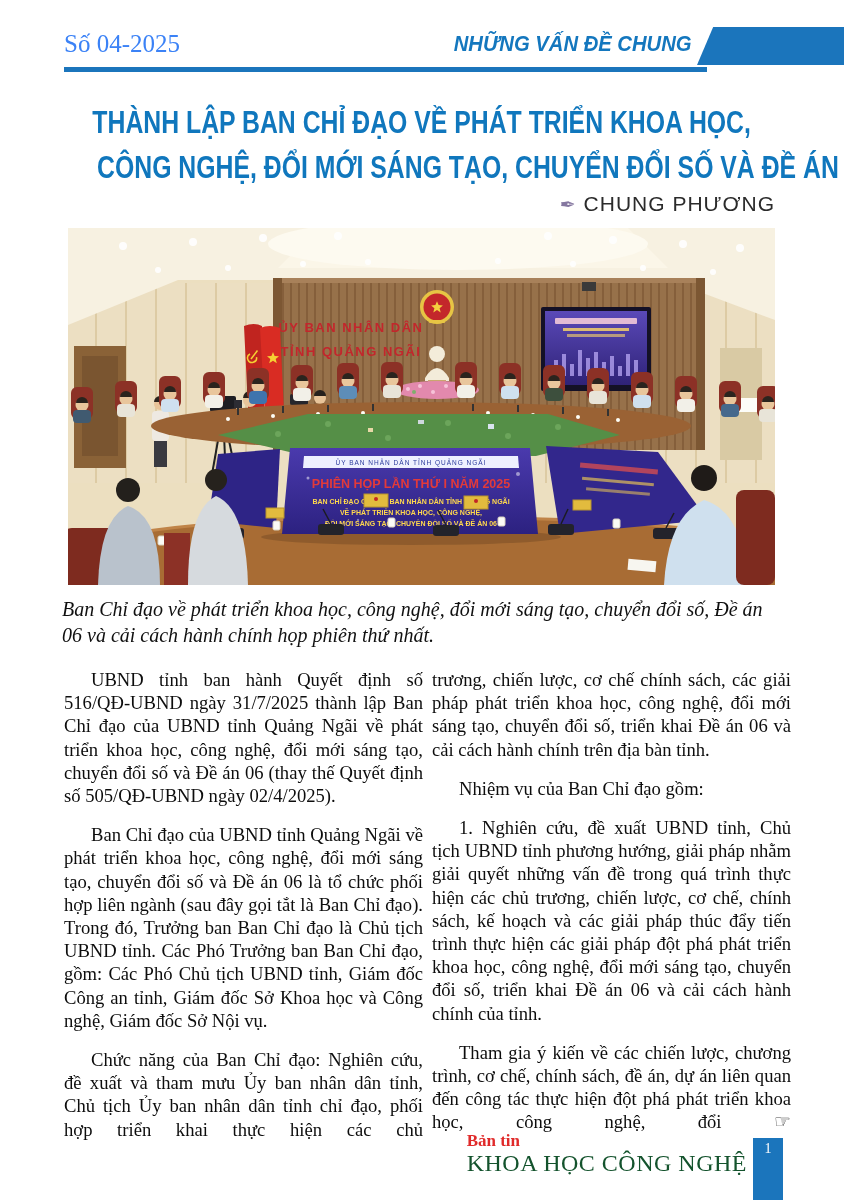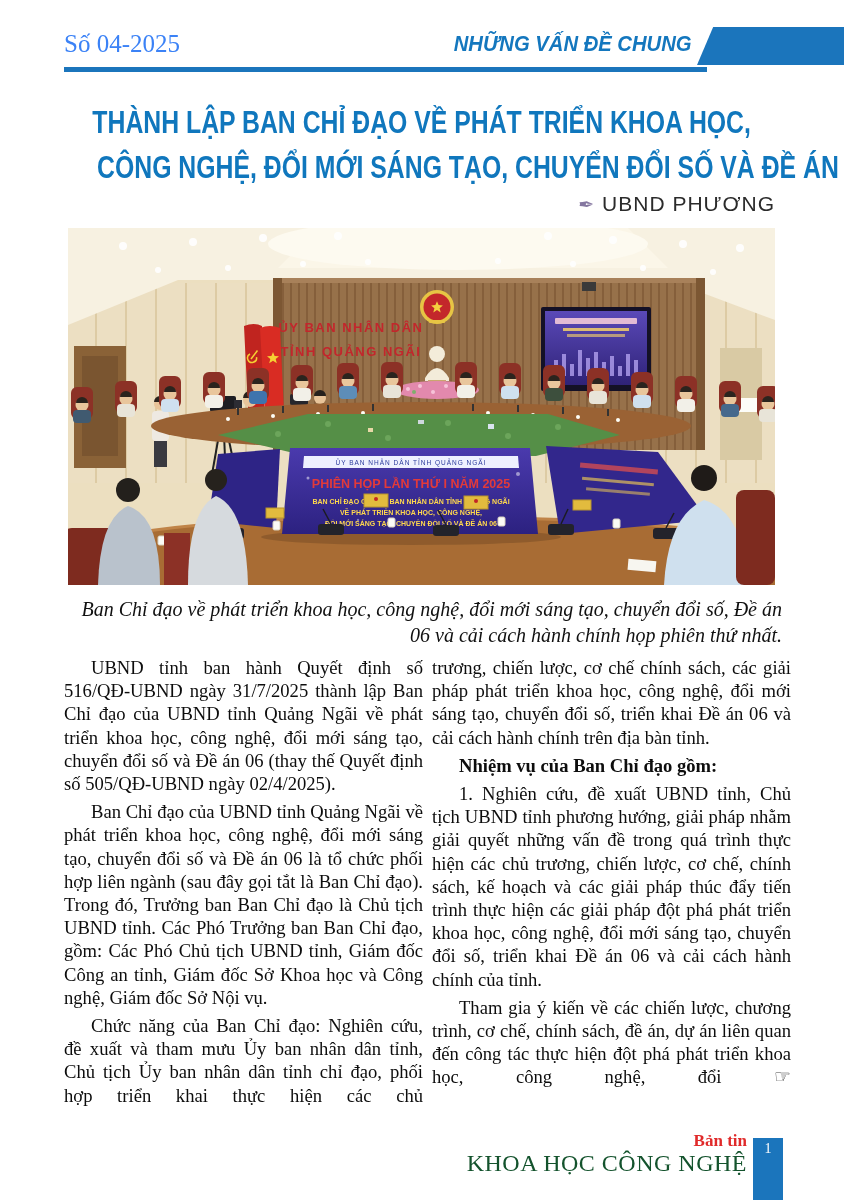--- a/index.html
+++ b/index.html
@@ -21,54 +21,54 @@
   .title .tline{display:inline-block;transform:scaleX(.8);transform-origin:center;white-space:nowrap}
   .author{position:absolute;right:69px;top:192px;font-family:"Liberation Sans",sans-serif;
           font-size:21px;color:#2b2b2b;letter-spacing:1px}
   .pen{color:#8577a0;font-size:19px;margin-right:7px}
 
   
   .photo{position:absolute;left:68px;top:228px;width:707px;height:418px;margin:0}
   .photo svg{display:block}
 
   
-  .caption{position:absolute;left:62px;top:596px;width:720px;text-align:right;
+  .caption{position:absolute;left:62px;top:596px;width:720px;text-align:left;
            font-style:italic;font-size:20px;line-height:26px;color:#101010}
 
   
   .columns{position:absolute;left:64px;top:652px;width:727px;display:flex;gap:9px}
   .col{width:359px;font-size:18.6px;line-height:23.2px;text-align:justify;color:#0d0d0d}
-  .col p{margin:4px 0 5px;text-indent:27px}
+  .col p{margin:16px 0 5px;text-indent:27px}
   .col p.cont{text-indent:0}
   .col p.jlast{text-align-last:justify}
-  .subhead{font-weight:bold;margin:7px 0 5px;text-indent:27px}
+  .subhead{font-weight:normal;margin:7px 0 5px;text-indent:27px}
   .hand{font-size:19px;color:#444;white-space:nowrap}
 
   
-  .footer-text{position:absolute;right:97px;top:1131px;text-align:right;line-height:1.12}
+  .footer-text{position:absolute;right:97px;top:1131px;text-align:left;line-height:1.12}
   .bantin{color:#e02a2a;font-size:17px;font-weight:bold}
   .bname{color:#14532d;font-size:24px;letter-spacing:.5px}
   .page-tab{position:absolute;left:753px;top:1138px;width:30px;height:62px;background:#1b75bc;
             color:#fff;font-size:14px;text-align:center}
   .page-tab span{display:block;margin-top:3px}
 </style>
 </head>
 <body>
 
 <div class="issue">Số 04-2025</div>
 <div class="section">NHỮNG VẤN ĐỀ CHUNG</div>
 <div class="par"></div>
 <div class="rule"></div>
 
 <div class="title">
   <div class="tline">THÀNH LẬP BAN CHỈ ĐẠO VỀ PHÁT TRIỂN KHOA HỌC,</div>
   <div class="tline">CÔNG NGHỆ, ĐỔI MỚI SÁNG TẠO, CHUYỂN ĐỔI SỐ VÀ ĐỀ ÁN 06</div>
 </div>
 
-<div class="author"><span class="pen">✒</span><span>UBND PHƯƠNG</span></div>
+<div class="author"><span class="pen">✒</span><span>CHUNG PHƯƠNG</span></div>
 
 <figure class="photo">
 <svg viewBox="0 0 707 357" width="707" height="357" xmlns="http://www.w3.org/2000/svg">
   <defs>
     <linearGradient id="pg" x1="0" y1="0" x2="0" y2="1">
       <stop offset="0" stop-color="#5a49b8"></stop>
           <stop offset="1" stop-color="#2f2277"></stop>
     </linearGradient>
     <linearGradient id="pg2" x1="0" y1="0" x2="0" y2="1">
       <stop offset="0" stop-color="#4a3aad"></stop>

